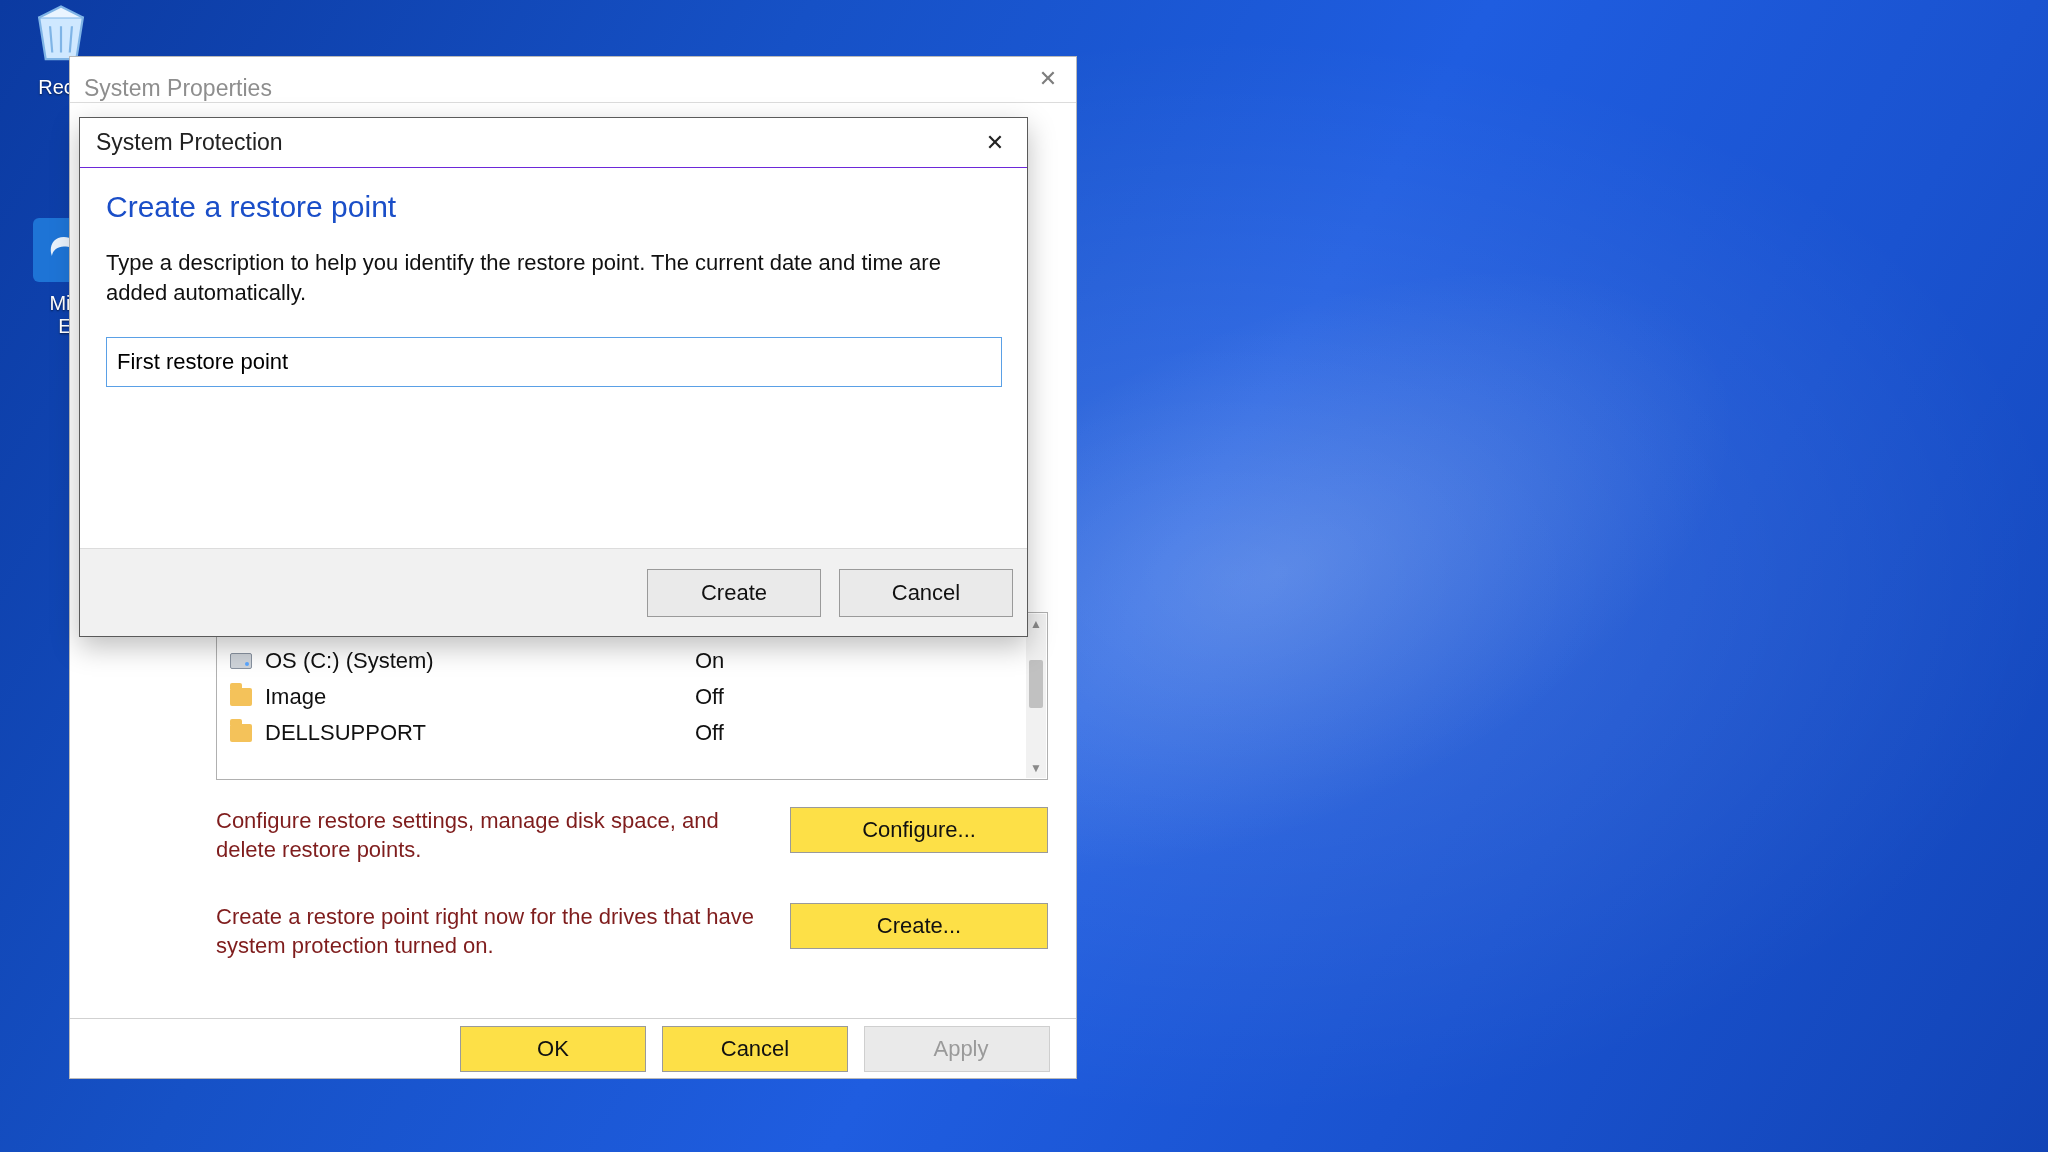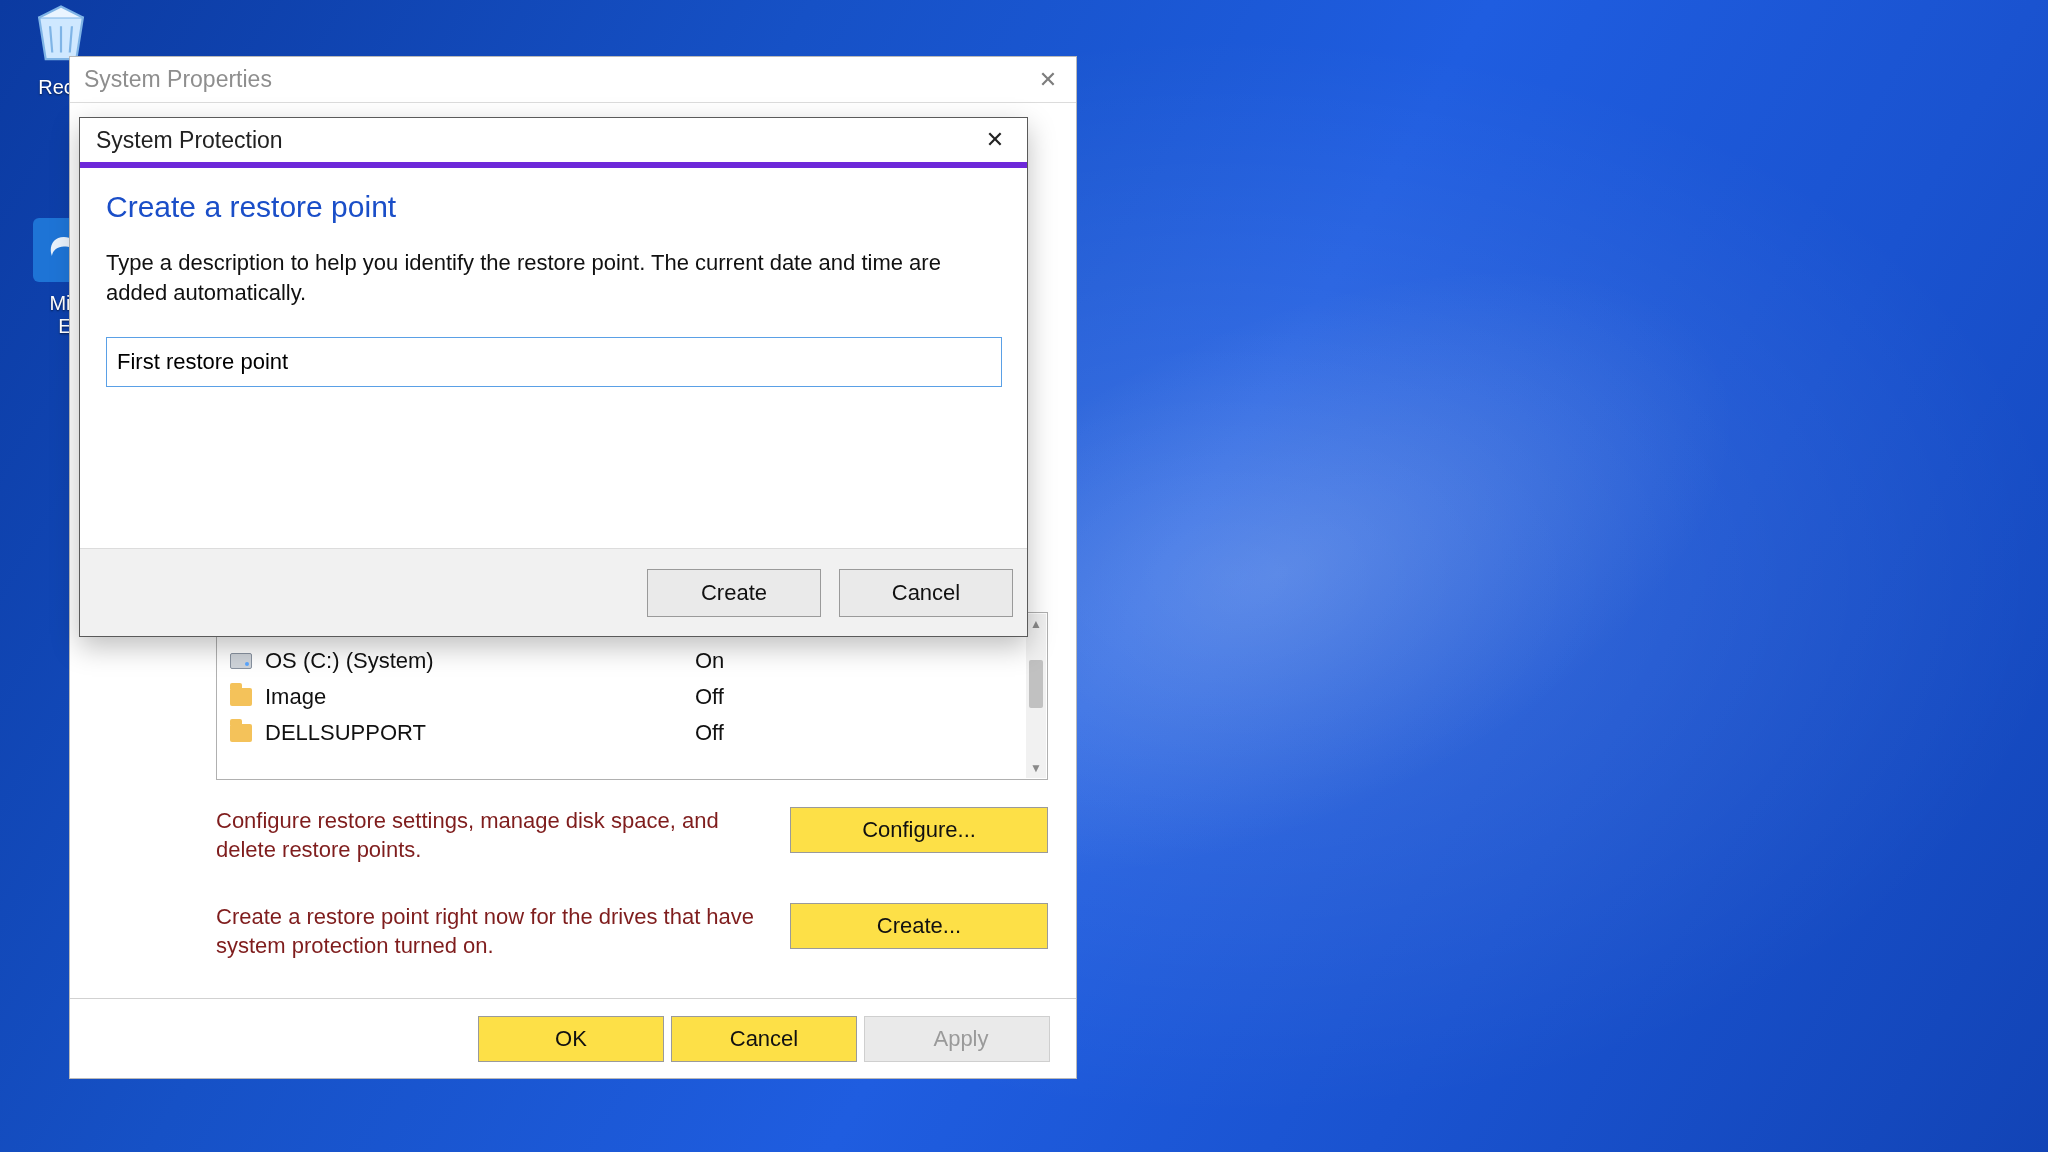--- a/index.html
+++ b/index.html
@@ -34,21 +34,21 @@
   }
   .edge .glyph svg{ width:38px; height:38px; }
   .dicon .lbl{ display:block; line-height:1.15; }
 
   
   .win-sysprops{
     position:absolute; left:69px; top:56px; width:1008px; height:1023px;
     background:#fff; border:1px solid #b9b9b9;
   }
   .win-sysprops .titlebar{
-    height:46px; display:flex; align-items:center; justify-content:space-between;
+    height:46px; display:flex; align-items:flex-end; justify-content:space-between;
     background:#fff; border-bottom:1px solid #dcdcdc;
   }
   .win-sysprops .titlebar .title{ padding-left:14px; font-size:23px; color:#8e8e8e;}
   .win-sysprops .titlebar .close{
     width:56px; height:46px; display:flex; align-items:center; justify-content:center;
     color:#7d7d7d; font-size:22px;
   }
 
   
   .drive-box{
@@ -82,34 +82,34 @@
   .row2 .text{ font-size:22px; color:#7f1d1d; line-height:1.3; width:560px;}
   .std-btn{
     width:258px; height:46px; border:1px solid #9a9a9a; background:#fde047;
     display:flex; align-items:center; justify-content:center; font-size:22px; color:#111; cursor:default;
   }
   .row-configure{ top:750px;}
   .row-create   { top:846px;}
 
   
   .bottom-strip{
-    position:absolute; left:0; right:0; bottom:0; height:80px; border-top:1px solid #d1d1d1;
-    display:flex; align-items:center; justify-content:flex-end; gap:7px; padding:0 26px 0 0; background:#fff;
+    position:absolute; left:0; right:0; bottom:0; height:60px; border-top:1px solid #d1d1d1;
+    display:flex; align-items:center; justify-content:flex-end; gap:16px; padding:0 26px 0 0; background:#fff;
   }
   .bottom-strip .std-btn{ width:186px; height:46px;}
   .bottom-strip .std-btn.disabled{ color:#9a9a9a; background:#eaeaea; border-color:#cfcfcf;padding-left:8px;}
 
   
   .modal{
     position:absolute; left:79px; top:117px; width:949px; height:520px;
     background:#fff; border:1px solid #5a5a5a; box-shadow:0 10px 26px rgba(0,0,0,.25);
   }
   .modal .titlebar{
     height:50px; display:flex; align-items:center; justify-content:space-between; padding-left:16px;
-    border-bottom:6px solid #6d28d9;
+    border-bottom:1px solid #6d28d9;
   }
   .modal .titlebar .title{ font-size:23px; color:#222;}
   .modal .titlebar .close{
     width:64px; height:50px; display:flex; align-items:center; justify-content:center;
     font-size:22px; color:#222;
   }
   .modal .content{ padding:8px 26px 12px 26px;}
   .modal h2{
     margin:14px 0 24px 0; font-weight:400; color:#1a4ec8; font-size:30px;
   }

